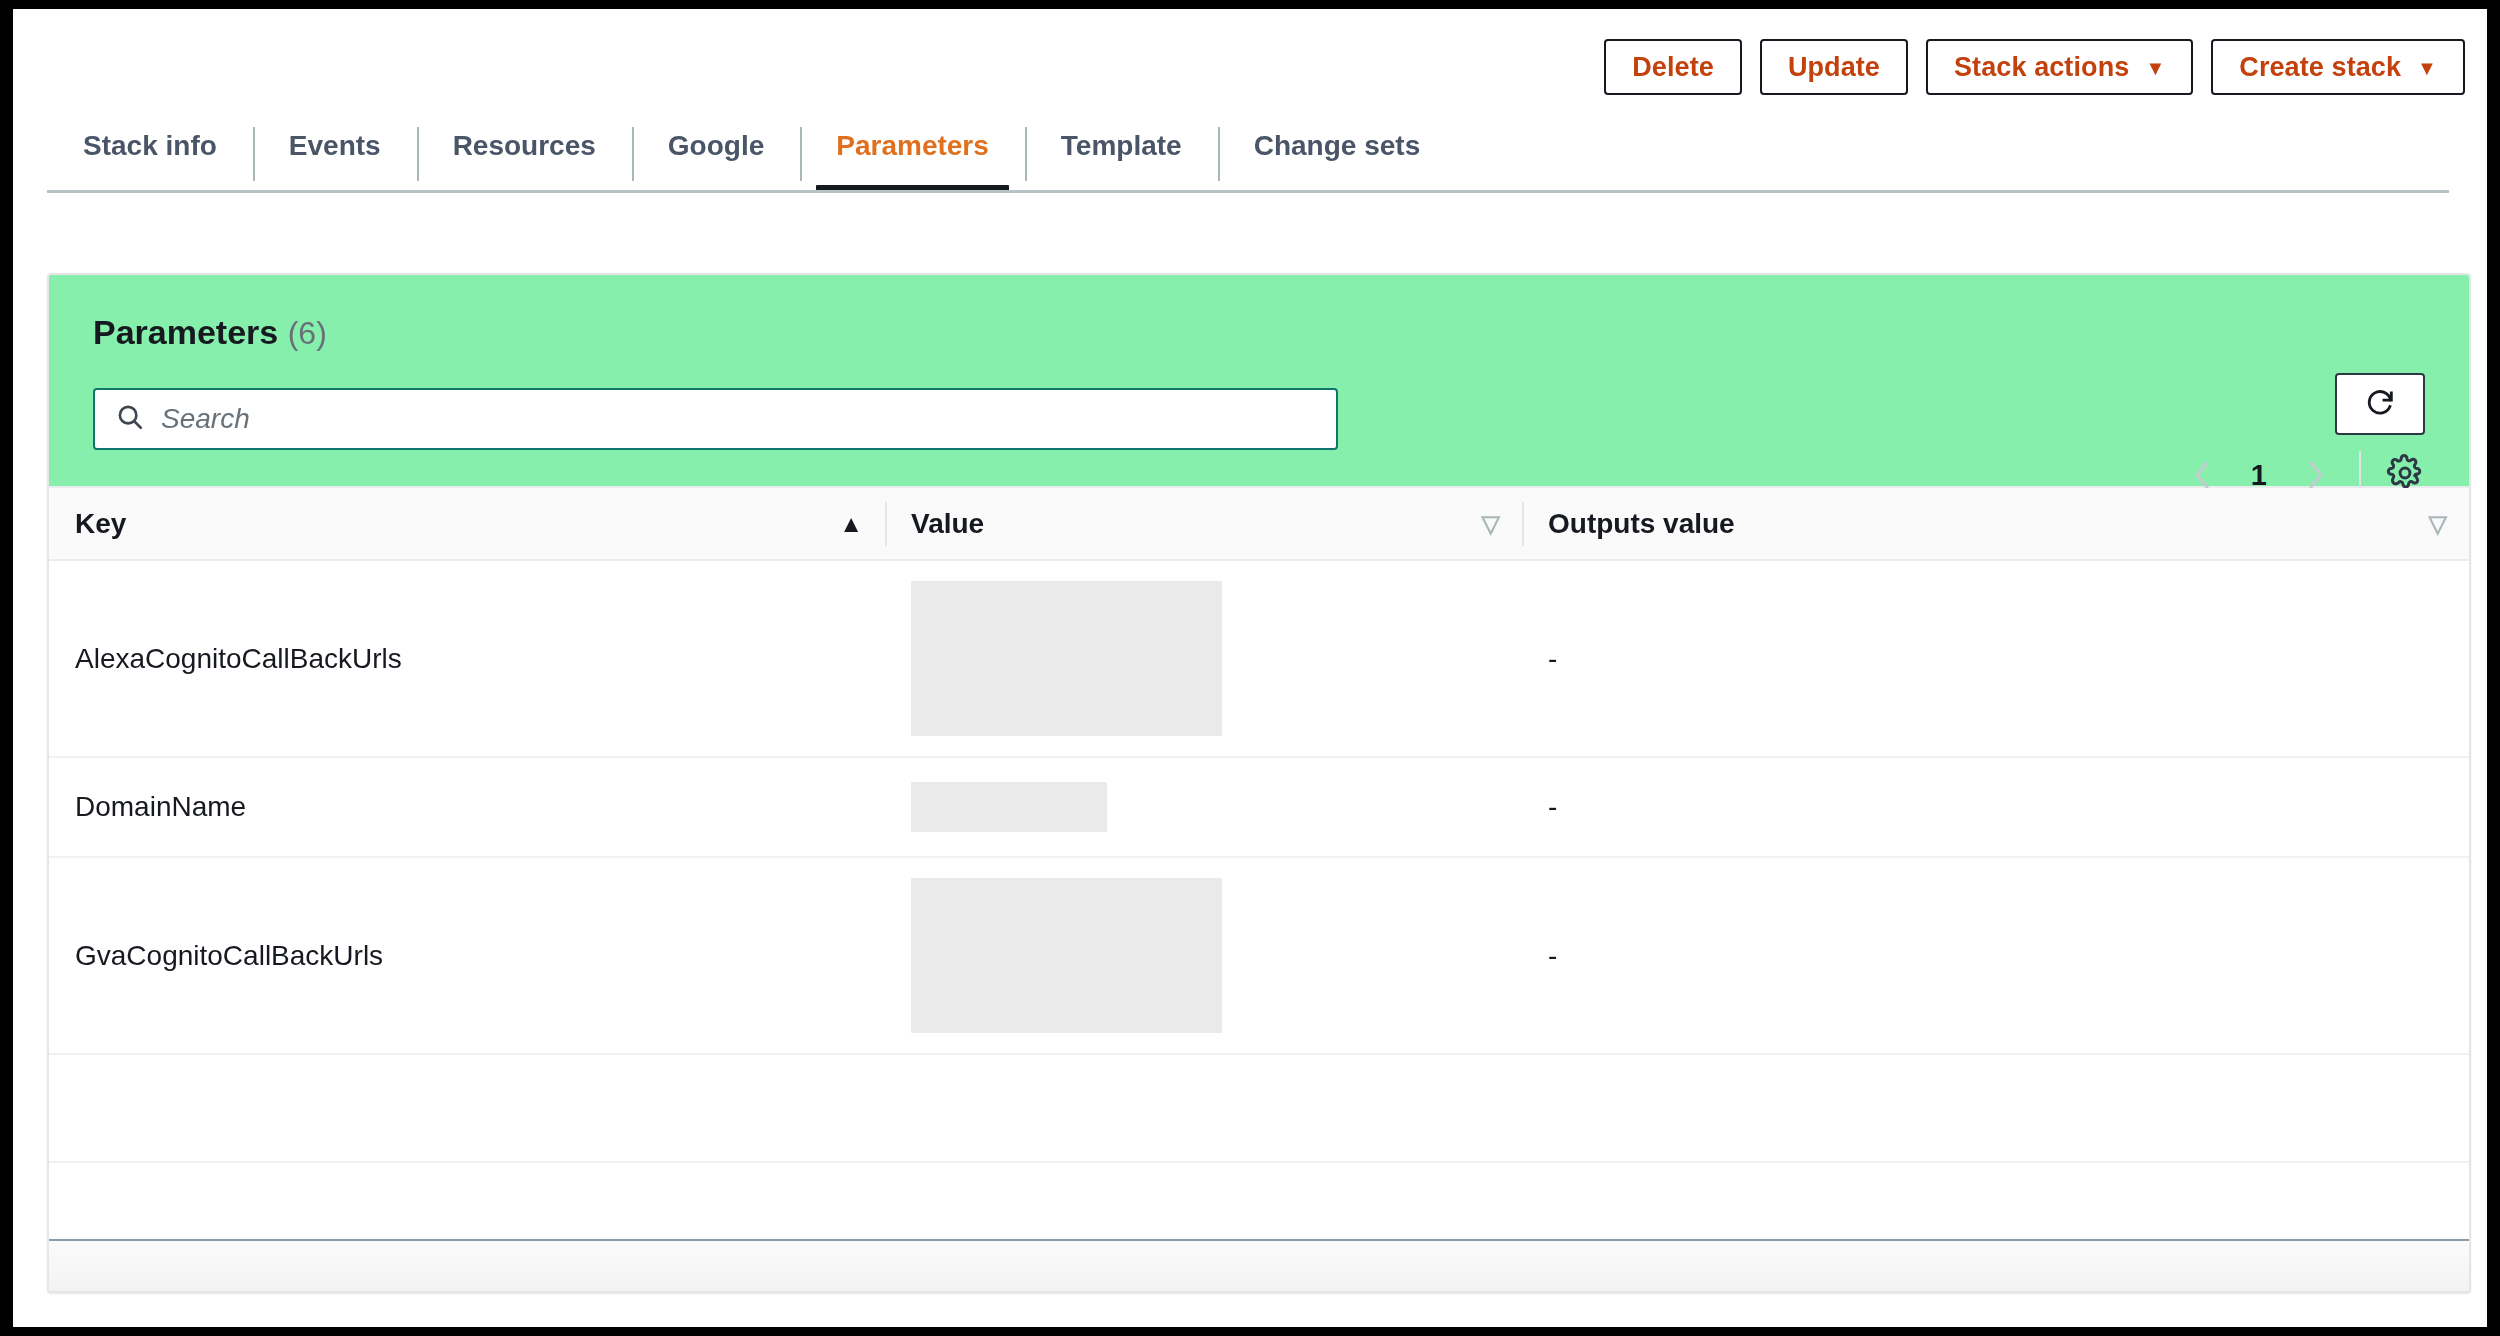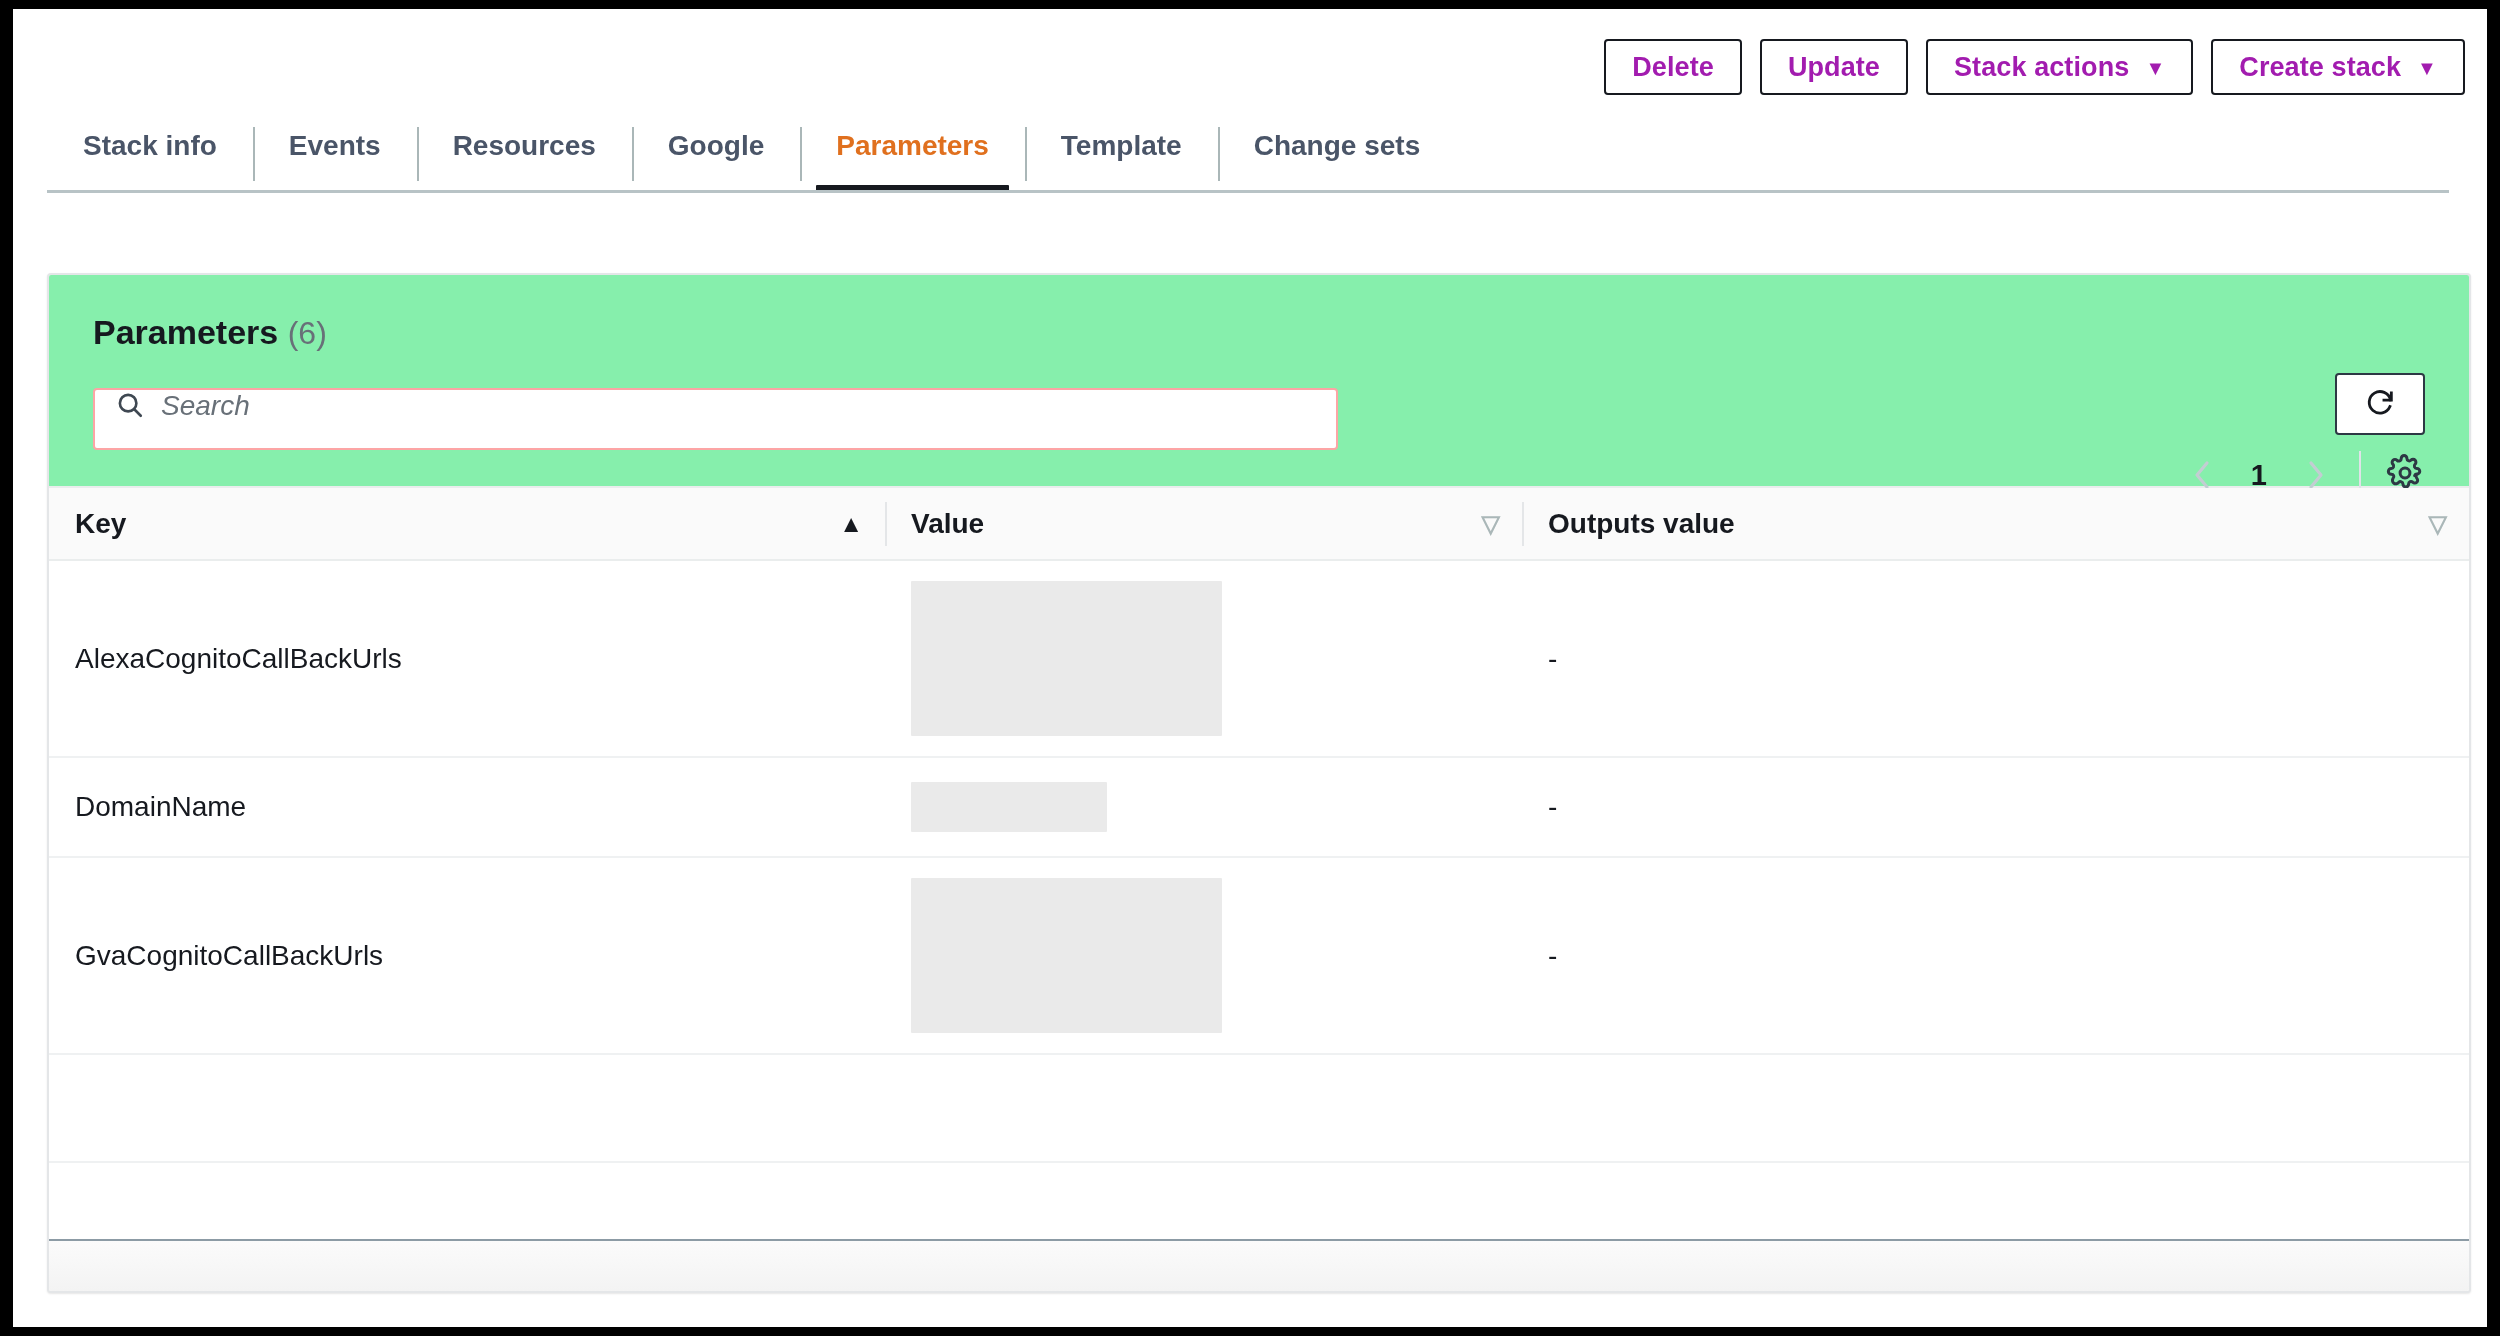--- a/index.html
+++ b/index.html
@@ -36,21 +36,21 @@
     gap: 18px;
     align-items: center;
   }
   .awsbtn {
     height: 56px;
     min-width: 10px;
     padding: 0 26px;
     background: #ffffff;
     border: 2px solid #16191f;
     border-radius: 4px;
-    color: #a21caf;
+    color: #c2410c;
     font-family: "Liberation Sans", sans-serif;
     font-size: 27px;
     font-weight: bold;
     letter-spacing: .1px;
     display: flex;
     align-items: center;
     justify-content: center;
     gap: 16px;
     cursor: pointer;
     white-space: nowrap;
@@ -153,24 +153,24 @@
     font-size: 32px;
   }
 
   
   #search-box {
     position: absolute;
     left: 44px; top: 113px;
     width: 1245px;
     height: 62px;
     background: #ffffff;
-    border: 2px solid #fca5a5;
+    border: 2px solid #0f766e;
     border-radius: 4px;
     display: flex;
-    align-items: flex-start;
+    align-items: center;
     padding: 0 20px;
     gap: 16px;
   }
   #search-input {
     flex: 1;
     border: none;
     outline: none;
     background: transparent;
     font-family: "Liberation Sans", sans-serif;
     font-size: 28px;

